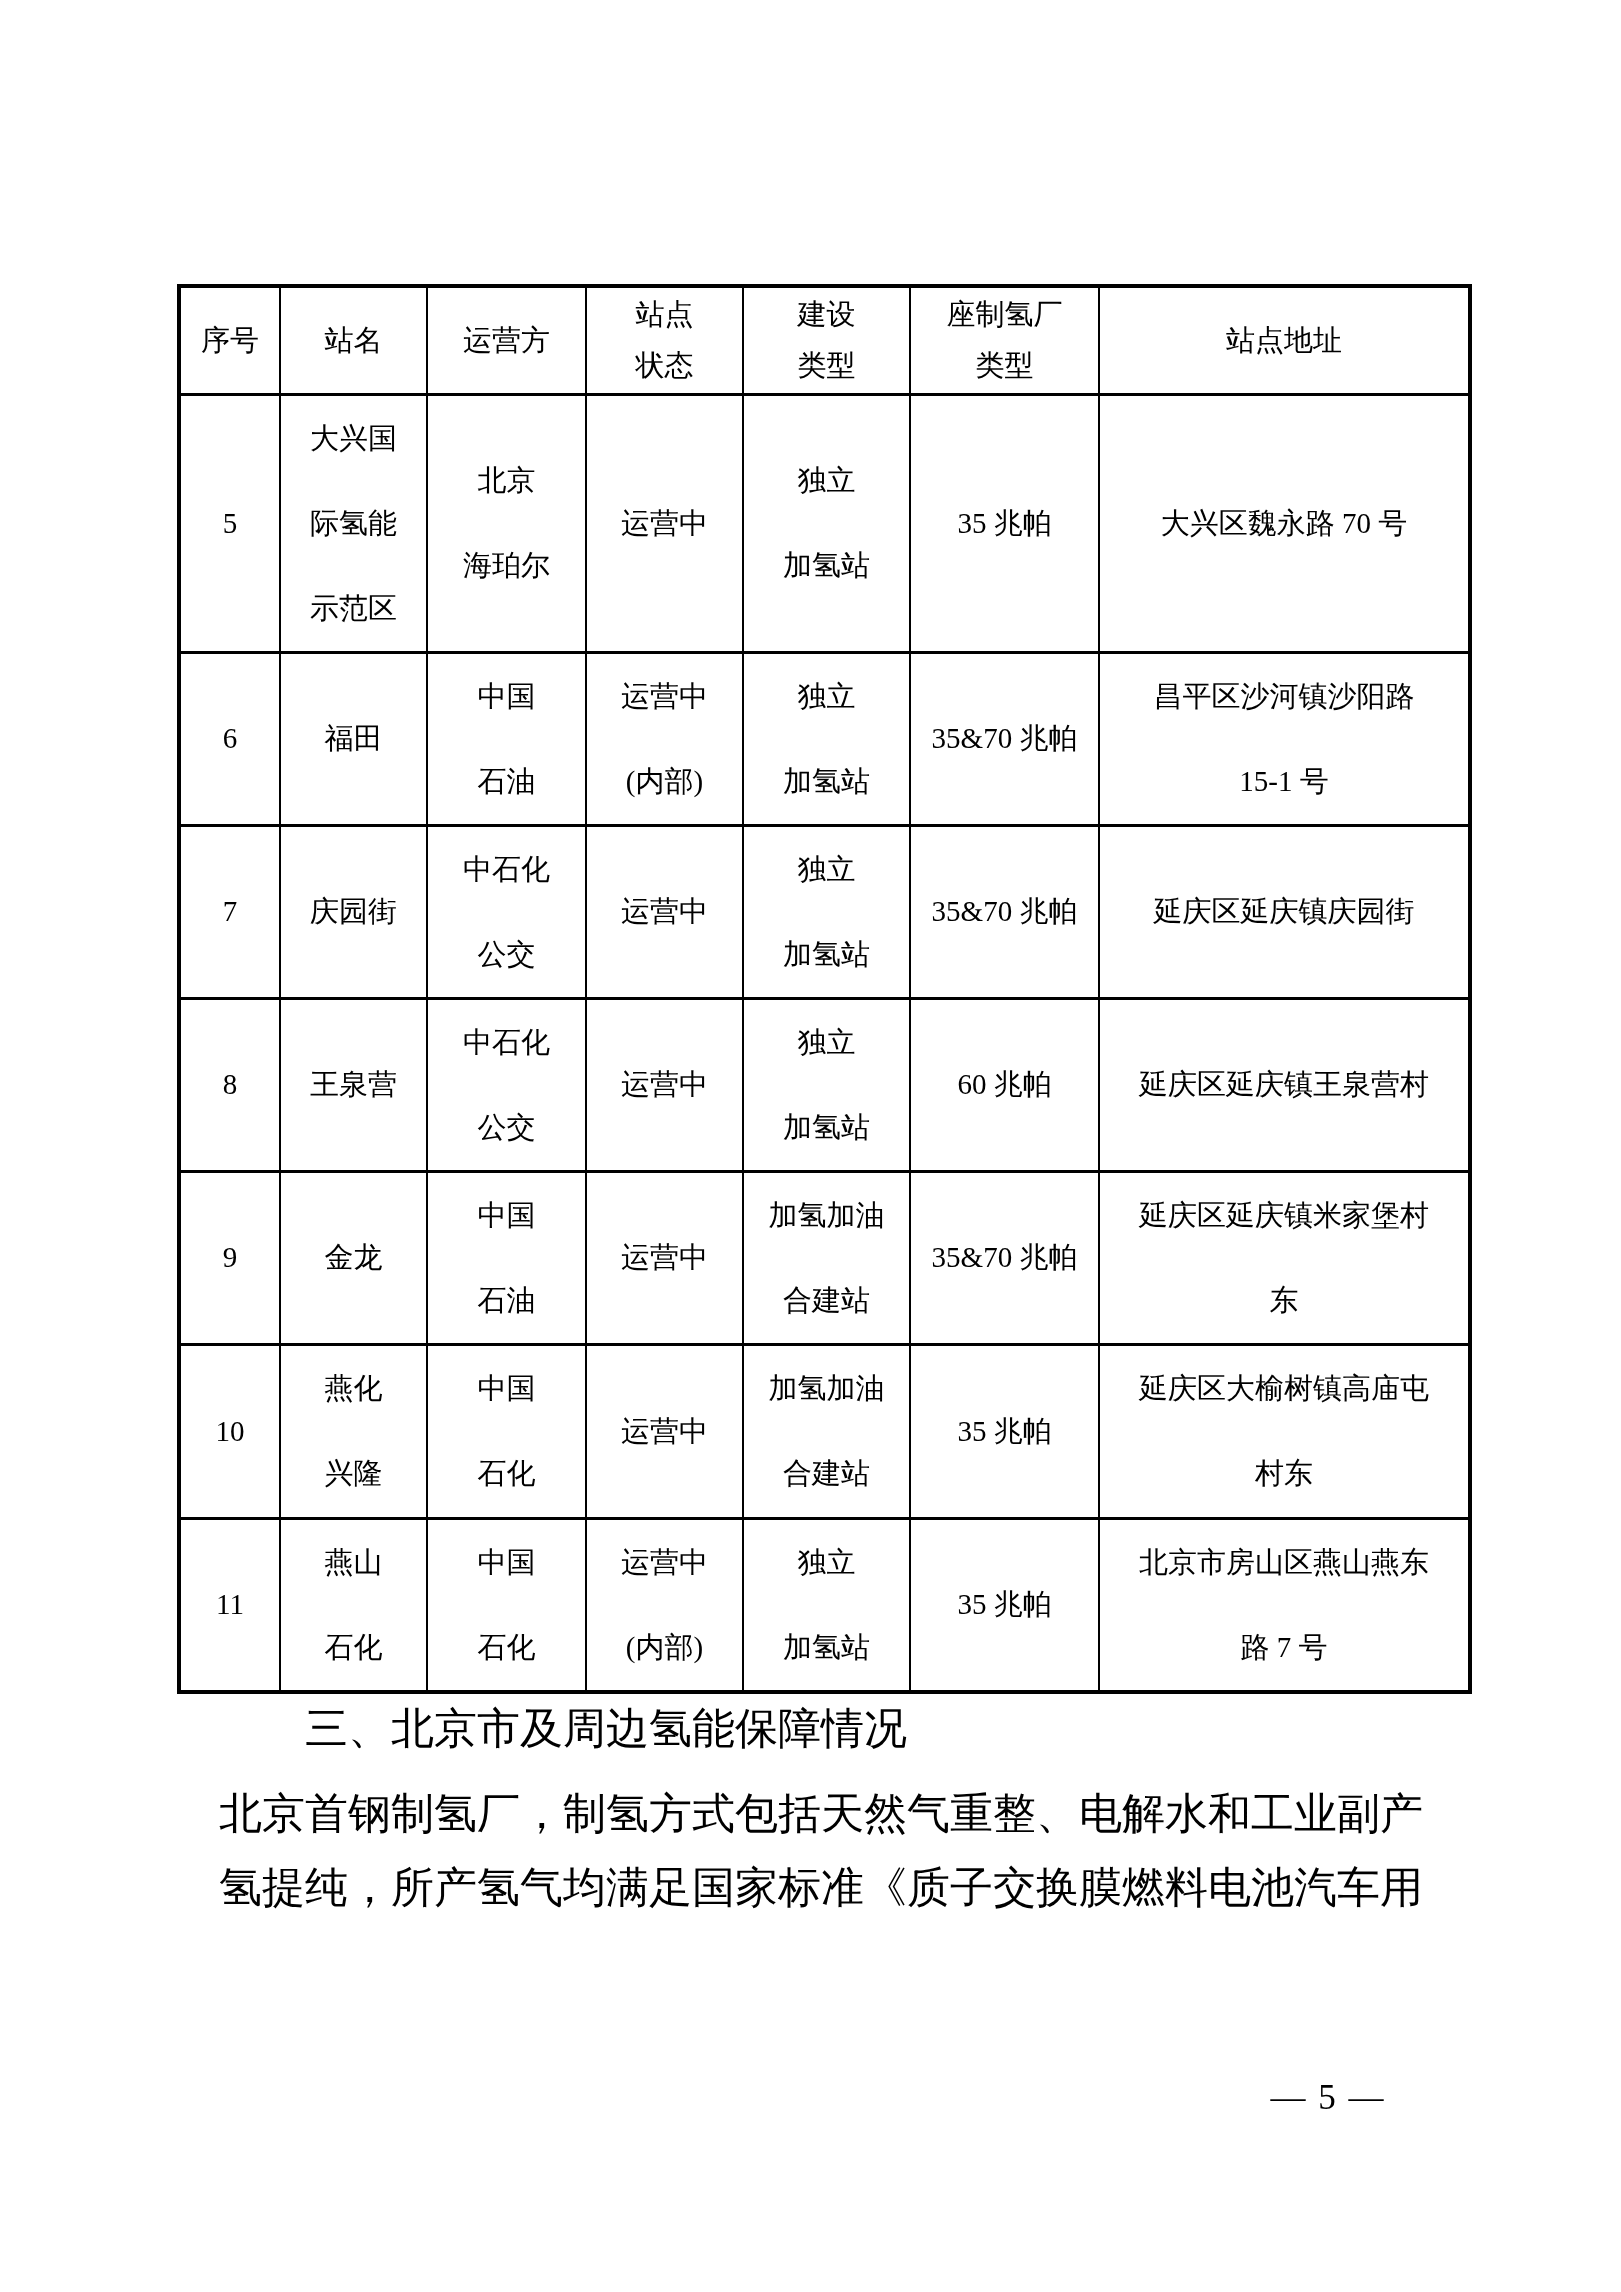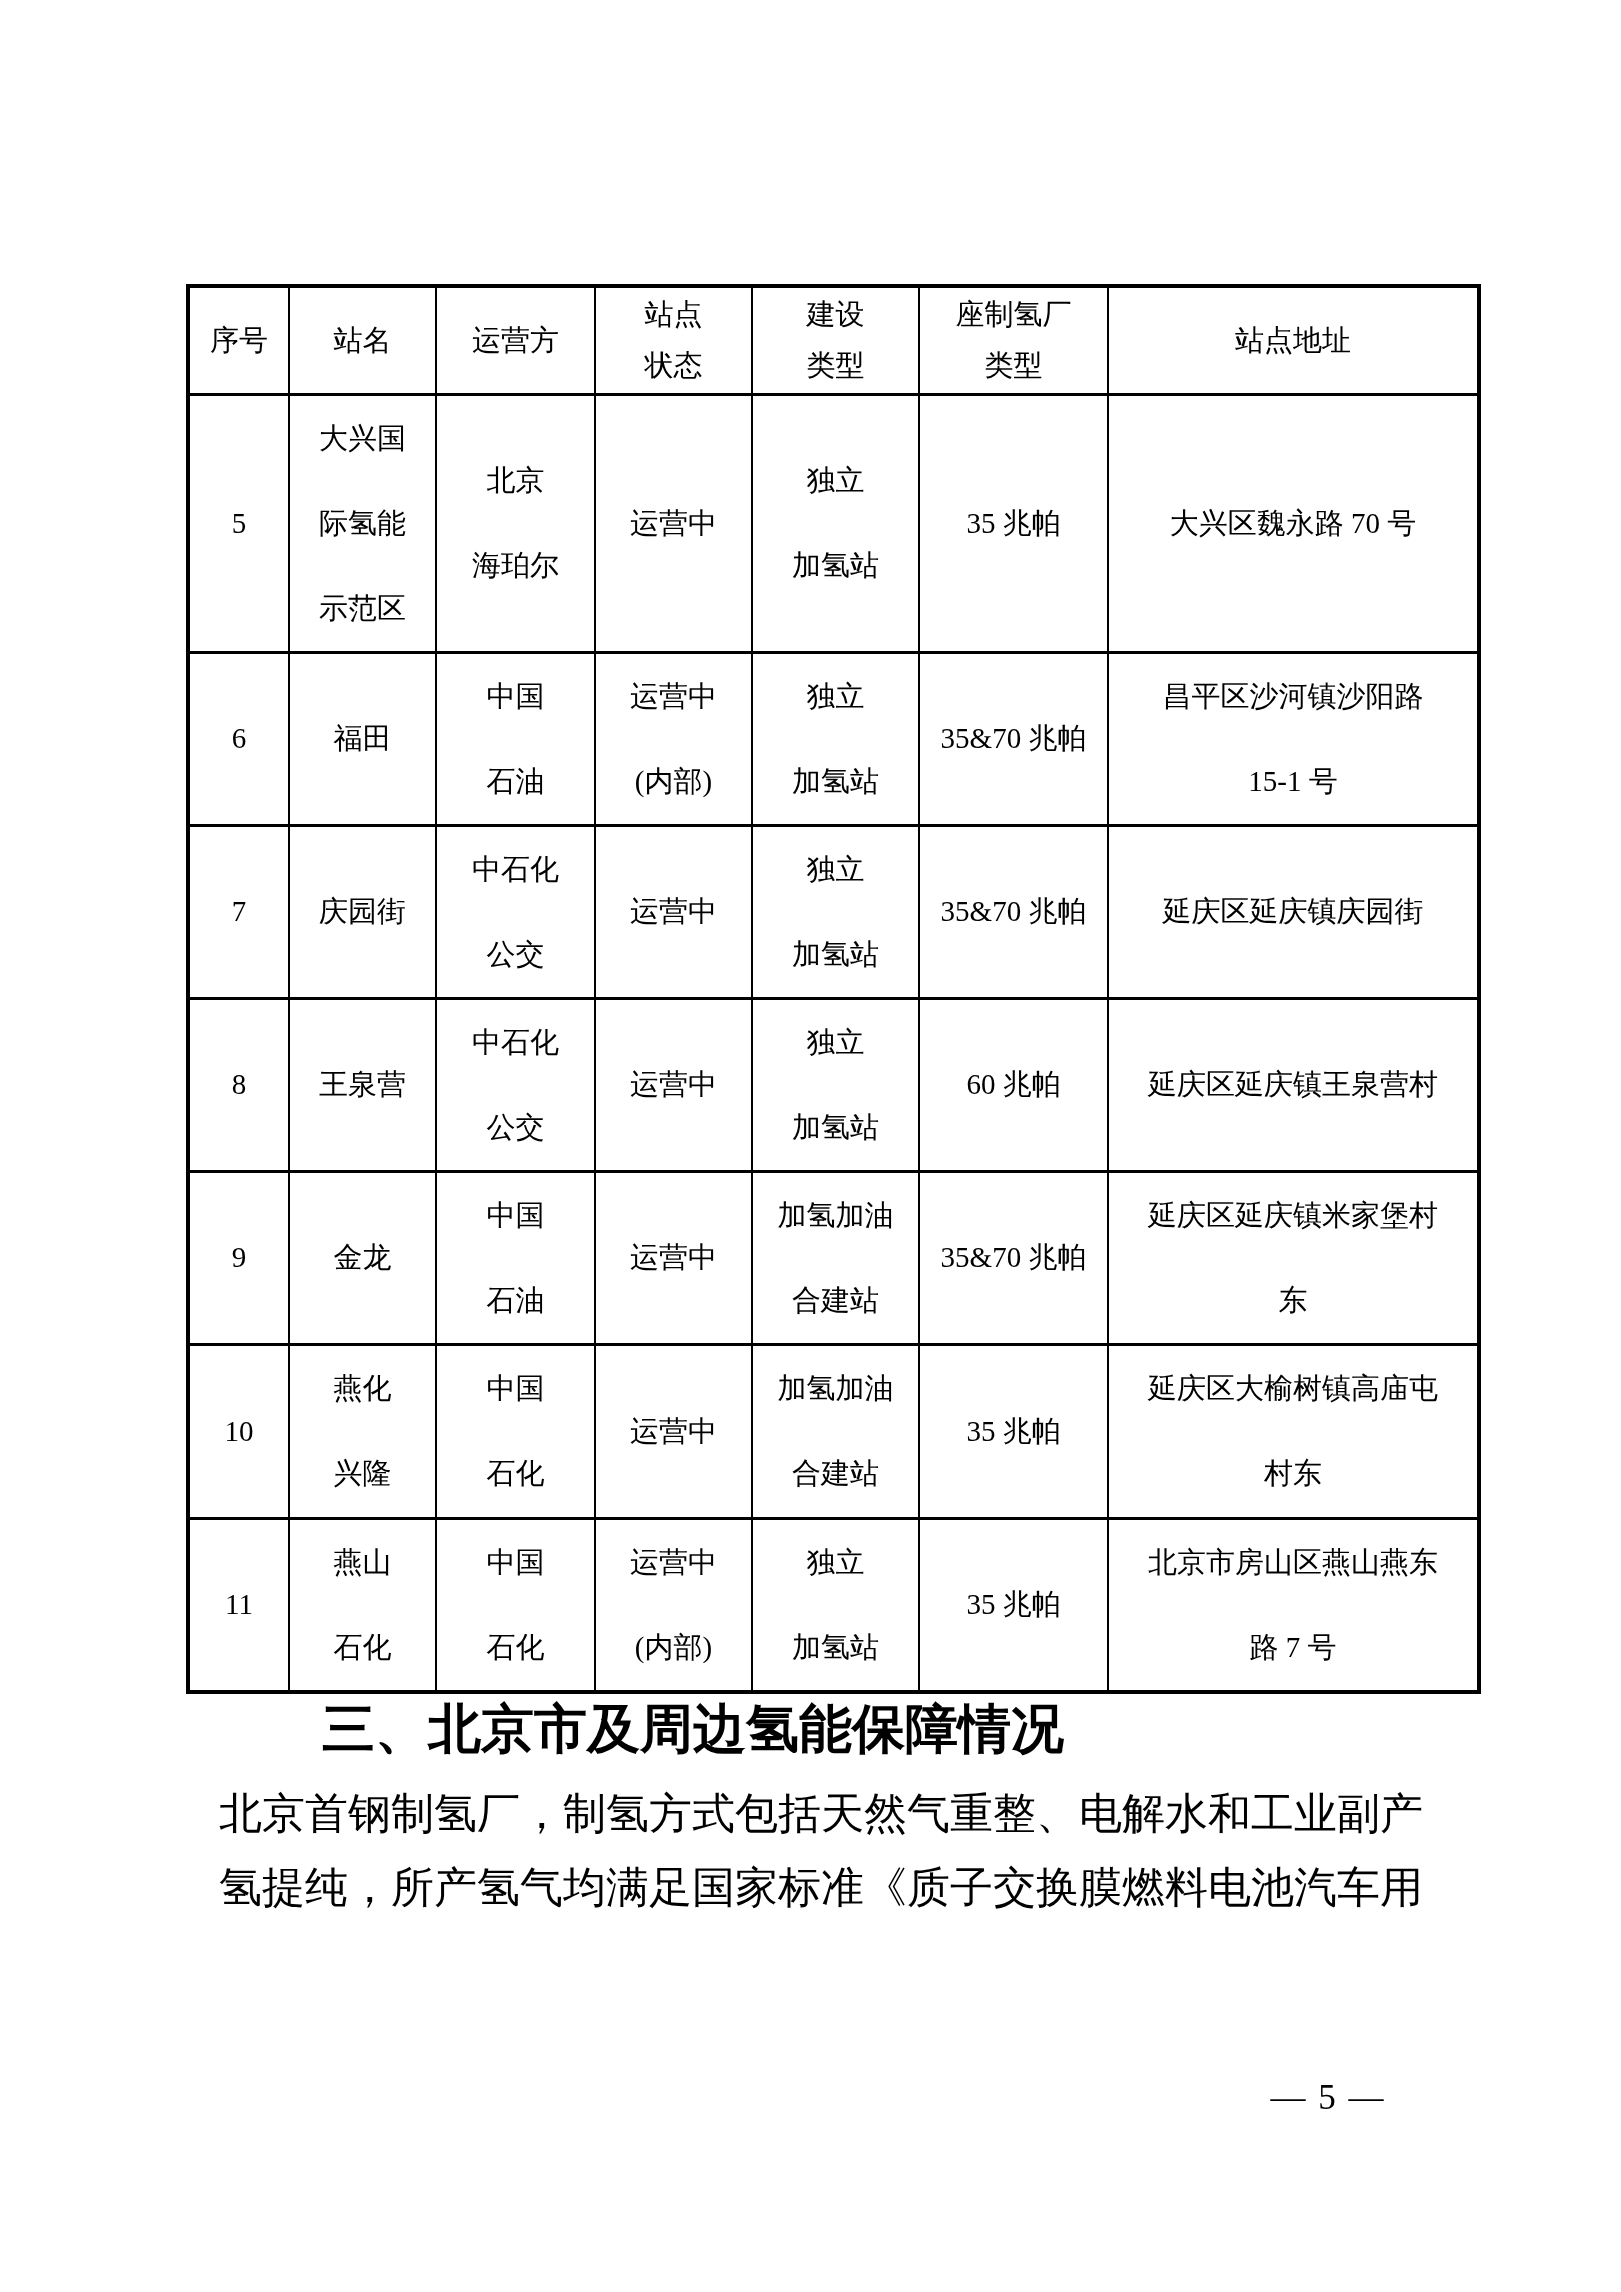--- a/index.html
+++ b/index.html
@@ -2,21 +2,21 @@
 <html><head>
 <meta charset="utf-8">
 <style>
   html,body{margin:0;padding:0;}
   body{
     width:1621px;height:2293px;position:relative;background:#ffffff;color:#000000;
     font-family:"Liberation Serif","DejaVu Serif",serif;
     overflow:hidden;
   }
   .doc-table{
-    position:absolute;left:186px;top:284px;
+    position:absolute;left:177px;top:284px;
     border-collapse:collapse;table-layout:fixed;
     border:4.9px solid #000;
   }
   .doc-table th,.doc-table td{
     border:2.9px solid #000;
     border-top-width:3.9px;border-bottom-width:3.9px;
     padding:0 3.9px;
     text-align:center;vertical-align:middle;
     white-space:pre-line;
     font-weight:normal;
@@ -27,22 +27,22 @@
   .doc-table thead tr{height:108px;}
   .doc-table tbody tr:nth-child(1){height:253px;}
   .doc-table tbody tr:nth-child(2){height:170px;}
   .doc-table tbody tr:nth-child(3){height:171px;}
   .doc-table tbody tr:nth-child(4){height:173px;}
   .doc-table tbody tr:nth-child(5){height:166px;}
   .doc-table tbody tr:nth-child(6){height:174px;}
   .doc-table tbody tr:nth-child(7){height:163px;}
 
   .section-heading{
-    position:absolute;left:236px;top:1692px;width:1245px;height:74px;
-    line-height:74px;font-size:53px;font-weight:bold;
+    position:absolute;left:219px;top:1692px;width:1245px;height:74px;
+    line-height:74px;font-size:43px;font-weight:normal;
     text-indent:86px;white-space:nowrap;
   }
   .para{
     position:absolute;left:219px;top:1777px;width:1245px;
     font-size:43px;line-height:74px;
   }
   .para .line{height:74px;white-space:nowrap;}
   .para .line.first{text-indent:86px;}
 
   .page-footer{

